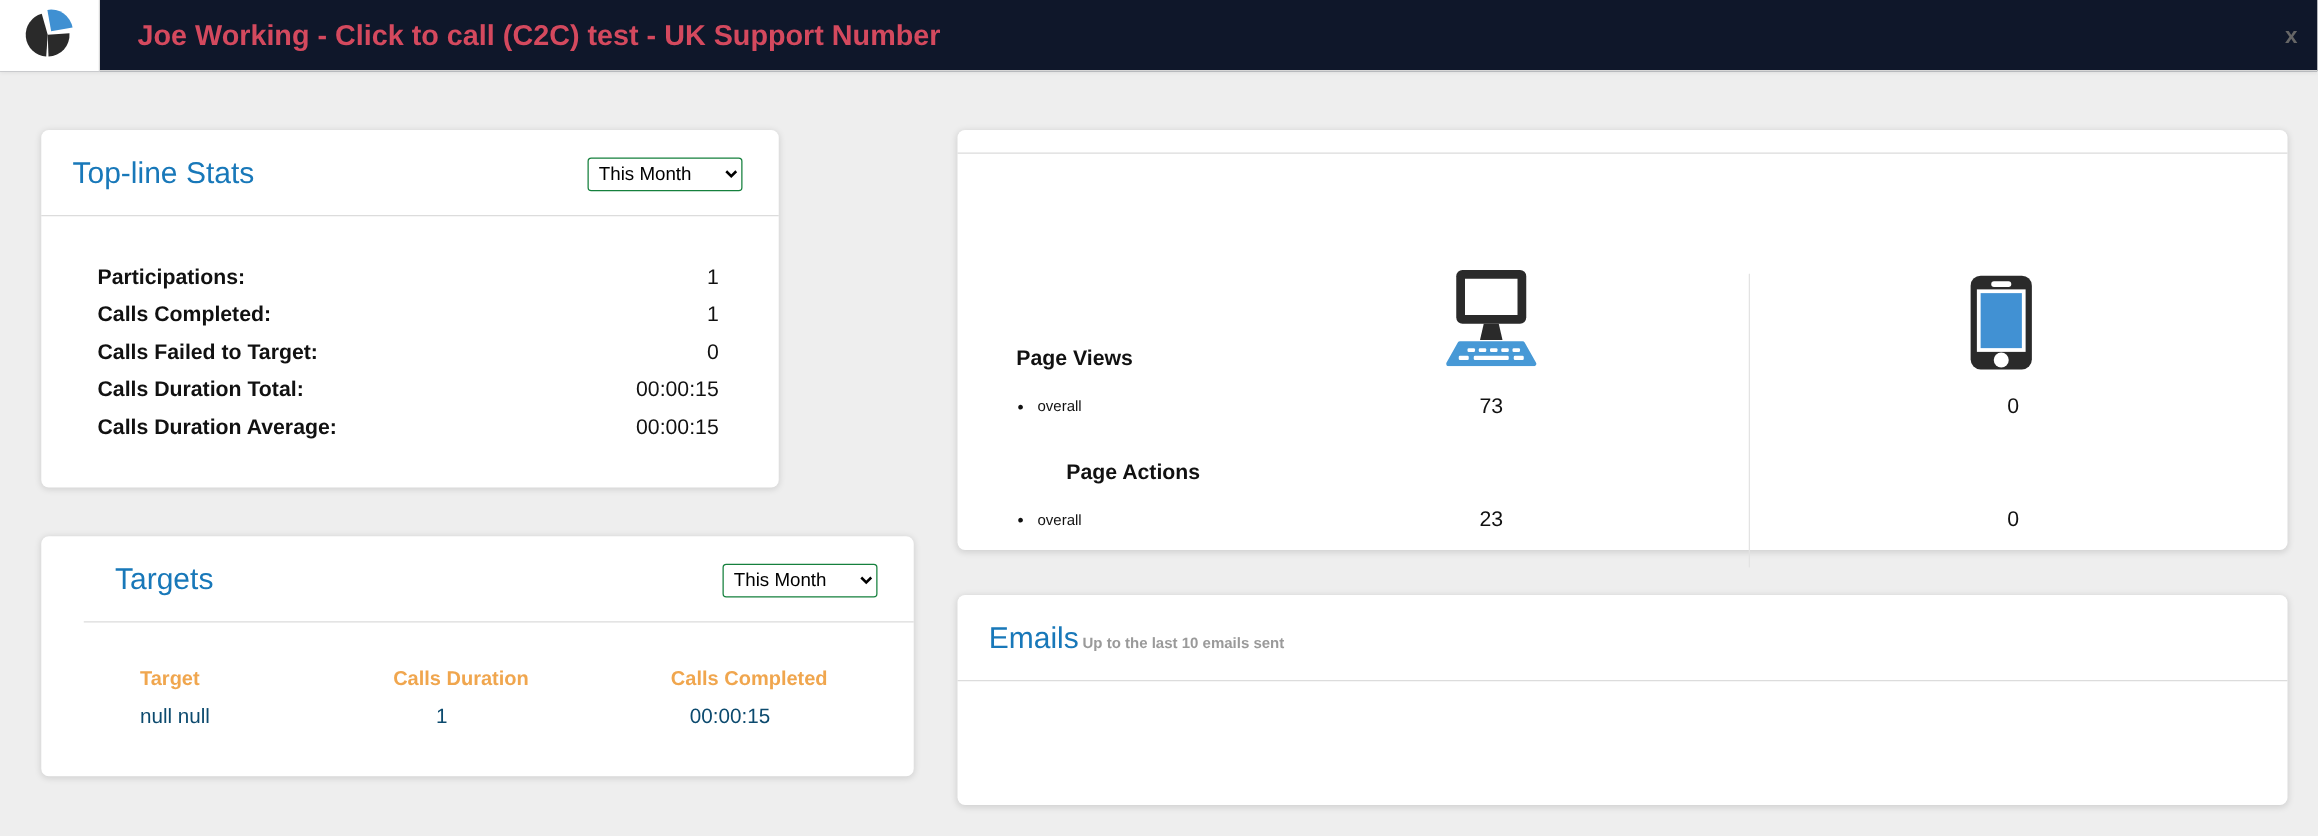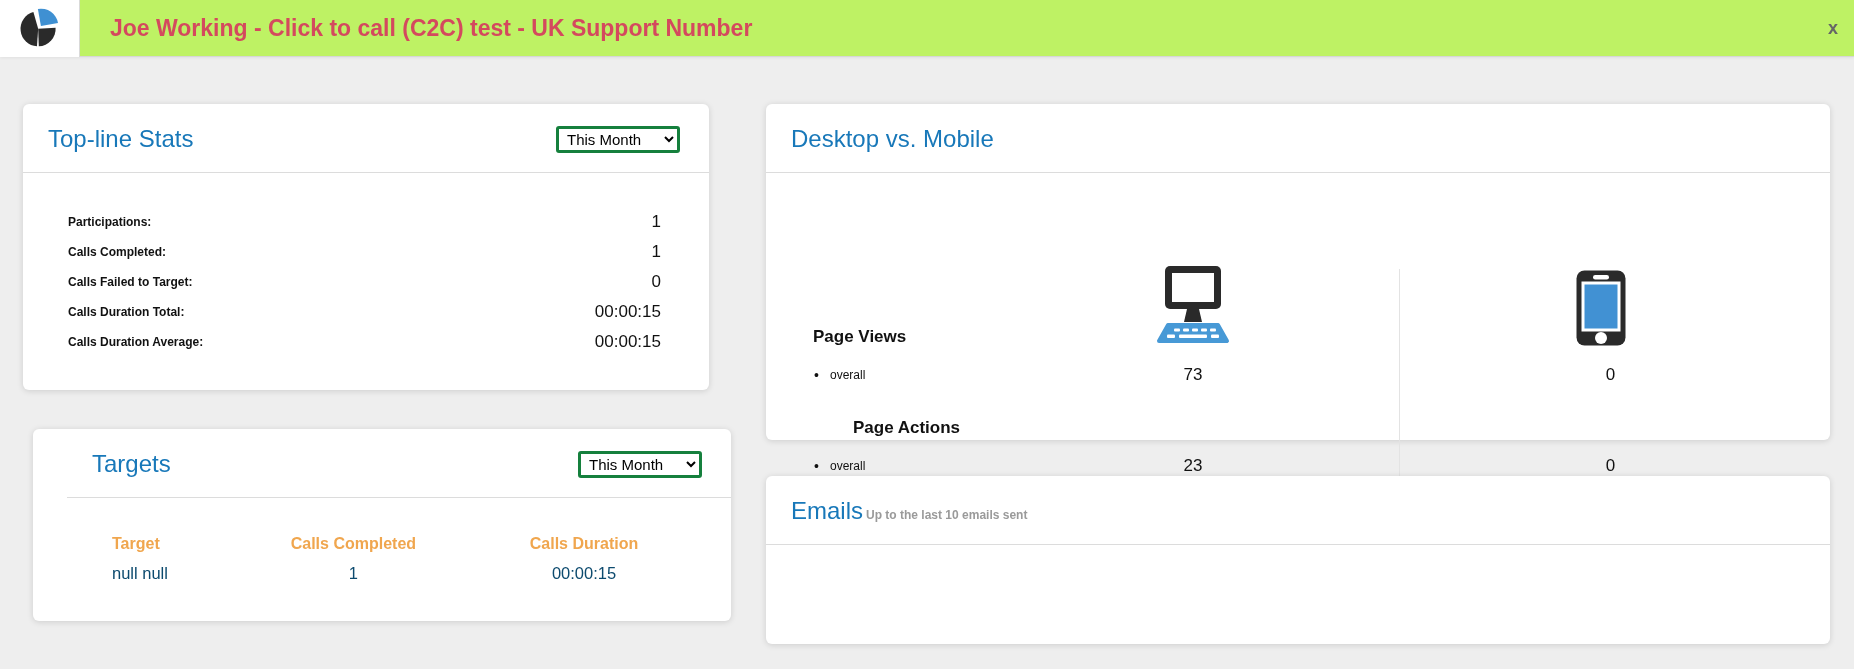--- a/index.html
+++ b/index.html
@@ -6,21 +6,21 @@
   html,body { width:1854px; height:669px; }
   body {
     font-family: "Liberation Sans", "DejaVu Sans", sans-serif;
     background:#eeeeee;
     position:relative;
     overflow:hidden;
   }
   
   .header {
     position:absolute; left:0; top:0; width:1854px; height:57px;
-    background:#bef264; border-bottom:1px solid #d6d6d6;
+    background:#0f172a; border-bottom:1px solid #d6d6d6;
     box-shadow:0 1px 3px rgba(0,0,0,0.06);
     z-index:5;
   }
   .logo-box {
     position:absolute; left:0; top:0; width:80px; height:57px;
     background:#ffffff; border-right:1px solid #d9d9d9;
     display:flex; align-items:center; justify-content:center;
   }
   .header-title {
     position:absolute; left:110px; top:0; height:57px; line-height:57px;
@@ -29,43 +29,43 @@
   .close-btn {
     position:absolute; right:16px; top:16px;
     font-size:18px; font-weight:bold; color:#666; cursor:pointer;
     line-height:24px;
   }
   
   .card {
     position:absolute; background:#ffffff; border-radius:6px;
     box-shadow:0 1px 6px rgba(0,0,0,0.14);
   }
-  .card-topline { left:23px; top:104px; width:686px; height:286px; }
+  .card-topline { left:33px; top:104px; width:590px; height:286px; }
   .card-targets { left:33px; top:429px; width:698px; height:192px;padding-left:34px; }
   .card-dvm     { left:766px; top:104px; width:1064px; height:336px; }
   .card-emails  { left:766px; top:476px; width:1064px; height:168px; }
 
   .card-head {
     display:flex; justify-content:space-between; align-items:flex-start;
     padding:20px 29px 0 25px; height:50px;
   }
   .card-title { font-size:24px; color:#1878b9; line-height:30px; white-space:nowrap; }
   .card-subtitle { font-size:12px; font-weight:bold; color:#9a9a9a; margin-left:3px; }
   .period-select {
     width:124px; height:27px; font-size:15px; margin-top:2px;
     font-family:"Liberation Sans","DejaVu Sans",sans-serif;
-    border:3px solid #15803d; border-radius:3px; background:#fff; color:#000;
+    border:1px solid #15803d; border-radius:3px; background:#fff; color:#000;
     padding:0 4px;
   }
   .hr { border:none; border-top:1px solid #dcdcdc; margin:18px 0 0 0; }
 
   
   .stats-list { padding:34px 48px 0 45px; }
   .stat-row { display:flex; justify-content:space-between; height:30px; align-items:center; }
-  .stat-label { font-size:12px; font-weight:bold; color:#111;text-align:center; }
+  .stat-label { font-size:17px; font-weight:bold; color:#111;text-align:center; }
   .stat-value { font-size:17px; color:#111; }
 
   
   .tg-table { padding:37px 24px 0 25px; }
   .tg-row { display:flex; }
   .tg-header .tg-cell { font-size:16px; font-weight:bold; color:#f0a64e; height:24px; }
   .tg-data .tg-cell { font-size:16.5px; color:#0c4a6e; height:28px; display:flex; align-items:center; }
   .tg-c1 { width:25%; text-align:left; padding-left:20px; }
   .tg-c2 { width:35%; text-align:center; justify-content:center; }
   .tg-c3 { width:40%; text-align:center; justify-content:center; }
@@ -149,35 +149,32 @@
   <div class="card-head">
     <div class="card-title">Targets</div>
     <select class="period-select">
       <option>This Month</option>
     </select>
   </div>
   <hr class="hr">
   <div class="tg-table">
     <div class="tg-row tg-header">
       <div class="tg-cell tg-c1">Target</div>
+      <div class="tg-cell tg-c3">Calls Duration</div>
       <div class="tg-cell tg-c2">Calls Completed</div>
-      <div class="tg-cell tg-c3">Calls Duration</div>
     </div>
     <div class="tg-row tg-data">
       <div class="tg-cell tg-c1">null null</div>
       <div class="tg-cell tg-c2">1</div>
       <div class="tg-cell tg-c3">00:00:15</div>
     </div>
   </div>
 </div>
 
 <div class="card card-dvm">
-  <div class="card-head">
-    <div class="card-title">Desktop vs. Mobile</div>
-  </div>
   <hr class="hr">
   <div class="dvm-body">
     <div class="dvm-vdivider"></div>
 
     <span class="dvm-icon dvm-icon-desktop">
       <svg width="78" height="78" viewBox="0 0 78 78">
         <rect x="11" y="1" width="56" height="43" rx="5" fill="#2a2a2a"></rect>
         <rect x="18" y="8" width="42" height="29" fill="#ffffff"></rect>
         <path d="M33,44 L45,44 L48,57 L30,57 Z" fill="#2a2a2a"></path>
         <path d="M14,60 L64,60 L73,76 L5,76 Z" fill="#4799d6" stroke="#4799d6" stroke-width="4" stroke-linejoin="round"></path>

